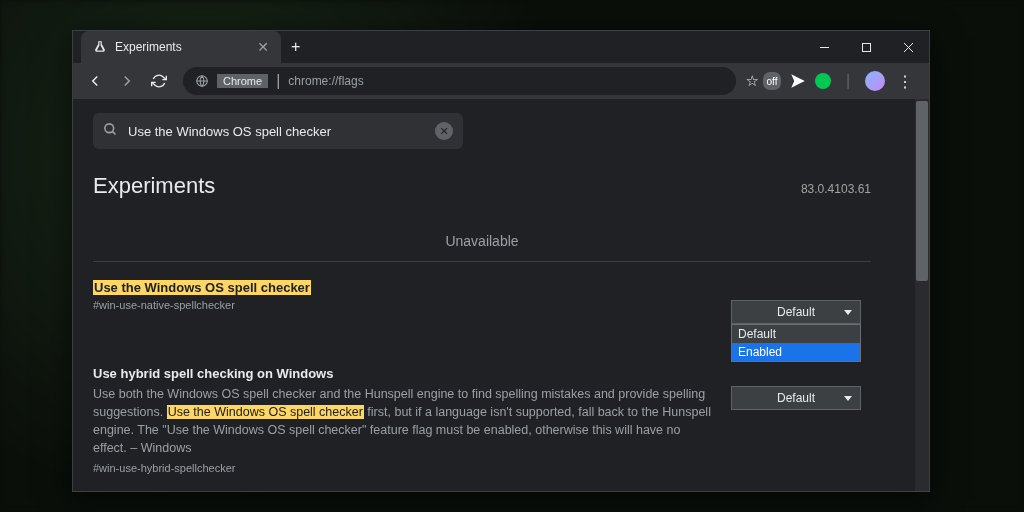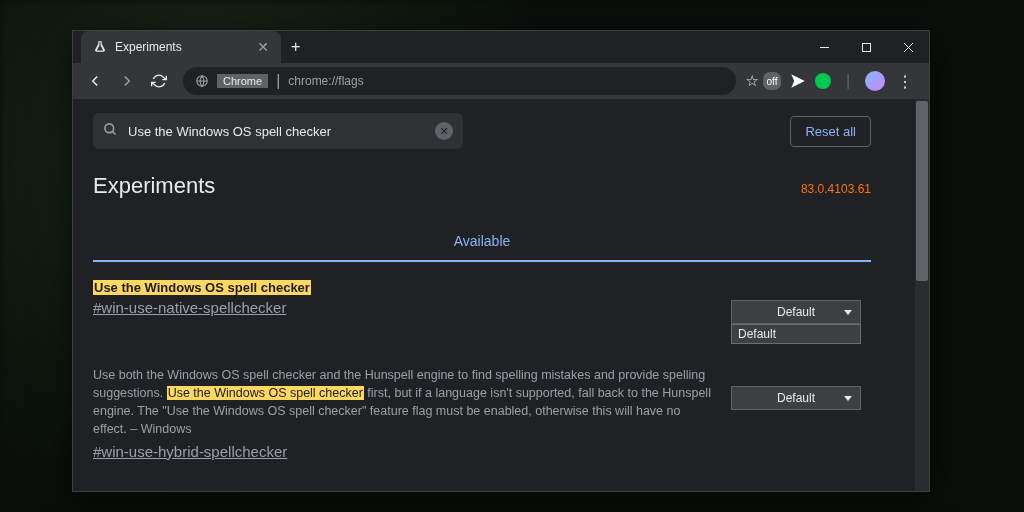--- a/index.html
+++ b/index.html
@@ -32,31 +32,31 @@
 .scroll-thumb{position:absolute;right:1px;top:2px;width:12px;height:180px;background:#5f6368;border-radius:2px}
 .page{padding:14px 58px 0 20px}
 .searchrow{display:flex;align-items:center;gap:16px;margin-bottom:24px}
 .searchbox{flex:1;max-width:370px;height:36px;background:#303134;border-radius:6px;display:flex;align-items:center;padding:0 10px;gap:10px}
 .searchbox .mag{color:#9aa0a6}
 .searchbox input{flex:1;background:transparent;border:none;outline:none;color:#e8eaed;font-size:13px}
 .clear-btn{width:18px;height:18px;border-radius:50%;background:#5f6368;color:#202124;display:flex;align-items:center;justify-content:center;font-size:11px;cursor:pointer}
 .reset-btn{margin-left:auto;border:1px solid #5f6368;background:transparent;color:#8ab4f8;font-size:13px;padding:7px 14px;border-radius:4px;cursor:pointer}
 .h1row{display:flex;align-items:baseline;margin-bottom:22px}
 .h1{color:#e8eaed;font-size:22px;font-weight:400}
-.ver{margin-left:auto;color:#f97316;font-size:12px}
+.ver{margin-left:auto;color:#a3a3a3;font-size:12px}
 .tabs{display:flex;border-bottom:1px solid #3c4043}
 .tabbtn{flex:1;text-align:center;padding:12px 0;color:#9aa0a6;font-size:14px;cursor:pointer;position:relative}
 .tabbtn.sel{color:#8ab4f8}
 .tabbtn.sel::after{content:"";position:absolute;left:0;right:0;bottom:-1px;height:2px;background:#8ab4f8}
 .flag{display:flex;padding:18px 0 8px;gap:20px}
 .flag-body{flex:1}
 .flag-title{color:#e8eaed;font-size:13px;font-weight:600;margin-bottom:4px}
 .hl{background:#fdd663;color:#202124;padding:0 1px}
 .flag-desc{color:#9aa0a6;font-size:12.5px;line-height:1.45;margin-bottom:4px}
-.flag-hash{color:#9aa0a6;font-size:15px;text-decoration:underline}
+.flag-hash{color:#9aa0a6;font-size:11px;}
 .flag-ctrl{width:140px;position:relative;padding-top:20px}
 .select{width:130px;height:24px;background:#3c4043;border:1px solid #5f6368;color:#e8eaed;font-size:12px;display:flex;align-items:center;justify-content:center;cursor:pointer;position:relative}
 .select::after{content:"";position:absolute;right:8px;border-left:4px solid transparent;border-right:4px solid transparent;border-top:5px solid #e8eaed}
 .dropdown{position:absolute;top:44px;left:0;width:130px;background:#3c4043;border:1px solid #6b6f73;z-index:10}
 .dd-opt{padding:2px 6px;color:#e8eaed;font-size:12px;cursor:pointer}
 .dd-opt.sel{background:#1a73e8;color:#fff}
 .globe{width:14px;height:14px}
 </style>
 </head>
 <body>
@@ -139,49 +139,50 @@
     <div class="page">
       <div class="searchrow">
         <div class="searchbox">
           <span class="mag"><svg width="15" height="15" viewBox="0 0 24 24" fill="none" stroke="currentColor" stroke-width="2.5">
                 <circle cx="10" cy="10" r="7"></circle>
                 <line x1="20" y1="20" x2="15" y2="15"></line>
               </svg></span>
           <input value="Use the Windows OS spell checker" style="">
           <span class="clear-btn">✕</span>
         </div>
-        <button class="reset-btn">Reset all</button>
       </div>
 
       <div class="h1row">
         <div class="h1">Experiments</div>
         <div class="ver">83.0.4103.61</div>
       </div>
 
       <div class="tabs">
-        <div class="tabbtn sel">Available</div>
+        <div class="tabbtn">Unavailable</div>
       </div>
 
       <div class="flag">
         <div class="flag-body">
           <div class="flag-title"><span class="hl">Use the Windows OS spell checker</span></div>
           <div class="flag-hash">#win-use-native-spellchecker</div>
         </div>
         <div class="flag-ctrl">
           <div class="select">
               <span>Default</span>
             </div>
           <div class="dropdown">
             <div class="dd-opt">Default</div>
+            <div class="dd-opt sel">Enabled</div>
           </div>
         </div>
       </div>
 
       <div class="flag" style="padding-top:34px">
         <div class="flag-body">
+          <div class="flag-title">Use hybrid spell checking on Windows</div>
           <div class="flag-desc"><span>Use both the Windows OS spell checker and the Hunspell engine to find spelling mistakes and provide spelling suggestions. </span><span class="hl">Use the Windows OS spell checker</span><span> first, but if a language isn't supported, fall back to the Hunspell engine. The "Use the Windows OS spell checker" feature flag must be enabled, otherwise this will have no effect. – Windows</span></div>
           <div class="flag-hash">#win-use-hybrid-spellchecker</div>
         </div>
         <div class="flag-ctrl">
           <div class="select">
               <span>Default</span>
             </div>
         </div>
       </div>
     </div>

